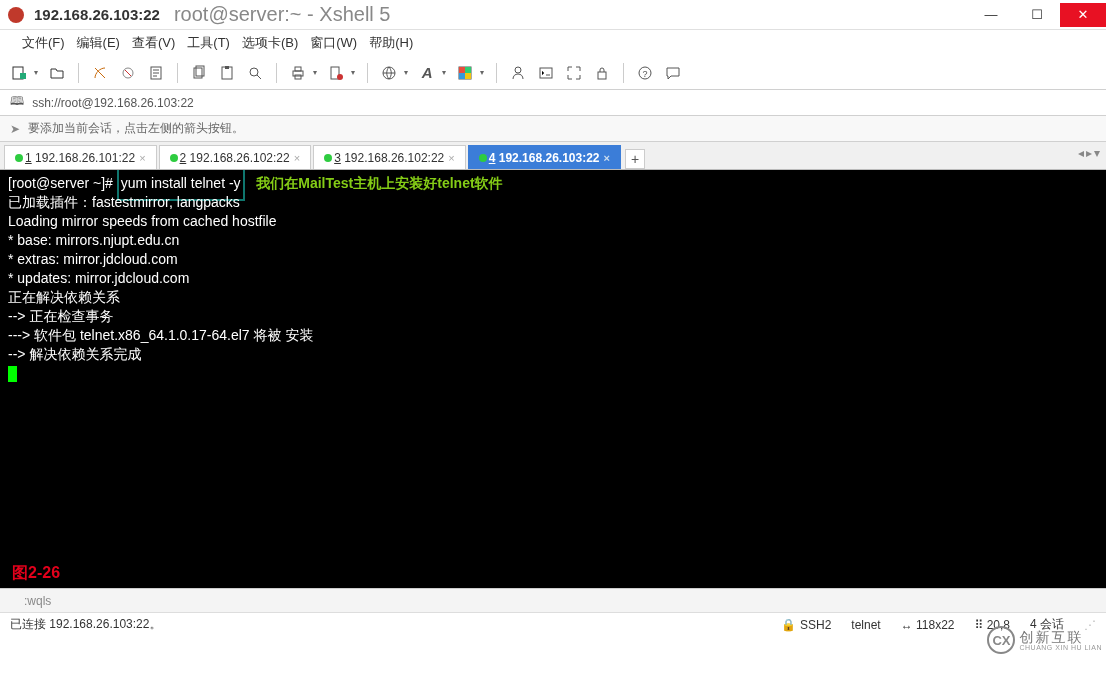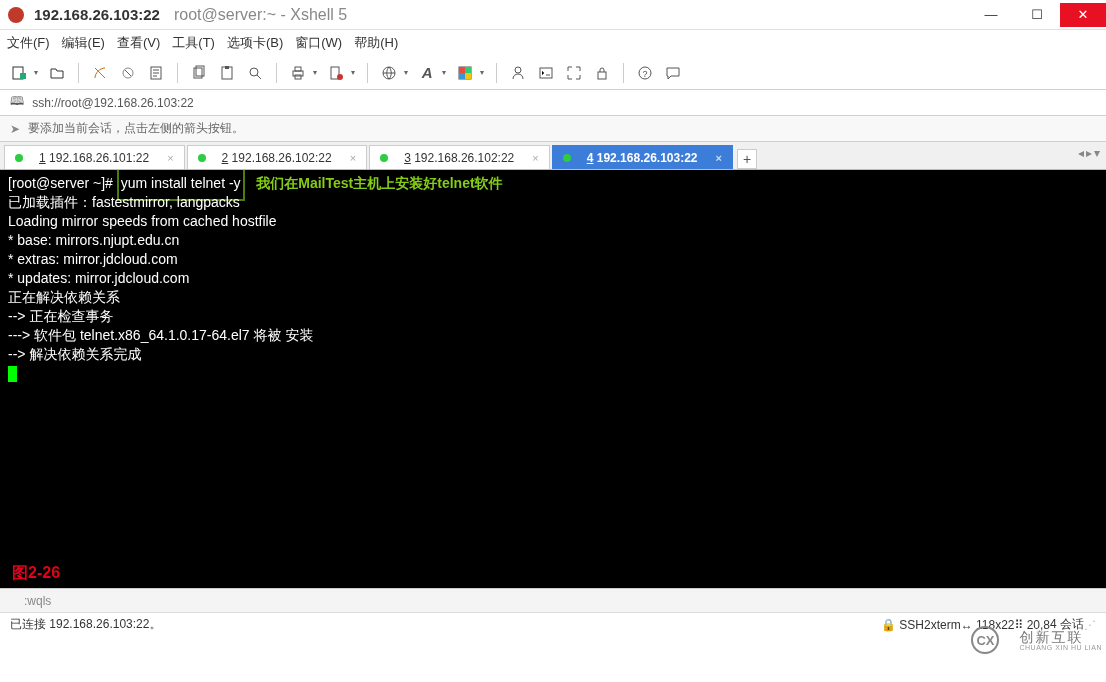--- a/index.html
+++ b/index.html
@@ -1,50 +1,50 @@
 <!DOCTYPE html>
 <html><head>
 <meta charset="utf-8">
 <style>
   * { margin:0; padding:0; box-sizing:border-box; font-family:"Microsoft YaHei","Segoe UI",Arial,sans-serif; }
   body { width:1106px; height:682px; background:#fff; font-size:12px; overflow:hidden; }
   .titlebar { height:30px; background:#fff; display:flex; align-items:center; padding:0 0 0 8px; border-bottom:1px solid #e0e0e0;}
   .app-icon { width:16px; height:16px; background:#c0392b; border-radius:50%; margin-right:10px; position:relative;}
   .title-text { font-weight:bold; font-size:15px; color:#333; margin-right:14px;}
-  .title-sub { color:#888; font-size:16px;}
+  .title-sub { color:#888; font-size:20px;}
   .winbtns { margin-left:auto; display:flex;}
   .winbtn { width:46px; height:24px; display:flex; align-items:center; justify-content:center; color:#333; font-size:13px;}
   .winbtn.close { background:#e81123; color:#fff;}
-  .menubar { height:26px; display:flex; align-items:center; padding:0 7px; gap:12px; color:#333; font-size:13px;}
+  .menubar { height:26px; display:flex; align-items:center; padding:0 22px; gap:12px; color:#333; font-size:13px;}
   .toolbar { height:34px; border-bottom:1px solid #d0d0d0; display:flex; align-items:center; padding:0 8px; gap:6px;}
   .tbtn { width:22px; height:22px; display:flex; align-items:center; justify-content:center; color:#555;}
   .tbtn svg { width:16px; height:16px;}
   .tsep { width:1px; height:20px; background:#ccc; margin:0 4px;}
   .drop { font-size:8px; color:#666; margin-left:-2px; margin-right:2px;}
   .addrbar { height:26px; border-bottom:1px solid #d0d0d0; display:flex; align-items:center; padding:0 10px; color:#555; font-size:12px; gap:8px;}
   .hintbar { height:26px; border-bottom:1px solid #d0d0d0; display:flex; align-items:center; padding:0 10px; color:#666; font-size:12px; gap:8px; background:#f8f8f8;}
   .arrow-icon { color:#888;}
   .tabbar { height:28px; background:#f0f0f0; display:flex; align-items:flex-end; padding:0 4px; border-bottom:1px solid #bbb; position:relative;}
-  .tab { height:24px; padding:0 10px; display:flex; align-items:center; gap:16px; background:#fff; border:1px solid #ccc; border-bottom:none; margin-right:2px; font-size:12px; color:#333;}
+  .tab { height:24px; padding:0 10px; display:flex; align-items:center; gap:2px; background:#fff; border:1px solid #ccc; border-bottom:none; margin-right:2px; font-size:12px; color:#333;}
   .tab.active { background:#3b7dd8; color:#fff; border-color:#3b7dd8; font-weight:bold;}
   .tab.active .tabclose { color:#cde;}
   .dot { width:8px; height:8px; background:#2ecc40; border-radius:50%;}
   .tabclose { color:#aaa; font-size:11px; margin-left:2px;}
   .tab u { text-decoration:underline;}
   .addtab { width:20px; height:20px; background:#fff; border:1px solid #ccc; display:flex; align-items:center; justify-content:center; color:#555; font-size:14px; margin-left:2px;}
   .tabnav { position:absolute; right:6px; top:4px; color:#888; display:flex; gap:2px; font-size:12px;}
   .terminal { background:#000; color:#fff; font-family:"Consolas","Courier New",monospace; font-size:14px; line-height:19px; padding:4px 8px; height:418px; overflow:hidden; position:relative;}
-  .red-box { border:2px solid #4d7c0f; padding:8px 2px;}
+  .red-box { border:2px solid #0f766e; padding:8px 2px;}
   .inline-red { color:#84cc16; font-weight:bold;}
   .cursor { display:inline-block; width:9px; height:16px; background:#00ff00; vertical-align:middle;}
   .fig-label { position:absolute; bottom:6px; left:12px; color:#e3001b; font-weight:bold; font-size:16px;}
   .inputbar { height:24px; background:#f4f4f4; color:#888; padding:0 24px; display:flex; align-items:center; border-top:1px solid #ccc;}
   .statusbar { height:24px; background:#fff; border-top:1px solid #ddd; display:flex; align-items:center; padding:6px 10px; font-size:12px; color:#333; gap:20px;}
-  .statusbar .right { margin-left:auto; display:flex; align-items:center;}
-  .watermark { position:absolute; right:4px; bottom:28px; display:flex; align-items:center; gap:20px; color:#888; font-size:13px;padding-left:13px;}
+  .statusbar .right { margin-left:auto; display:flex; gap:20px; align-items:center;}
+  .watermark { position:absolute; right:4px; bottom:28px; display:flex; align-items:center; gap:4px; color:#888; font-size:13px;padding-left:13px;}
   .wm-logo { width:28px; height:28px; border:2px solid #888; border-radius:50%; display:flex; align-items:center; justify-content:center; font-weight:bold; color:#888;}
   .wm-text { display:flex; flex-direction:column; line-height:1;}
   .wm-cn { font-size:14px; color:#777; letter-spacing:2px;}
   .wm-en { font-size:7px; color:#999; letter-spacing:0.5px;}
 </style>
 </head>
 <body>
 
 <div class="titlebar">
   <div class="app-icon"></div>
@@ -248,21 +248,21 @@
 </div>
 
 <div class="inputbar">
   <span>:wqls</span>
 </div>
 
 <div class="statusbar">
   <span>已连接 192.168.26.103:22。</span>
   <div class="right">
     <span>🔒 <span>SSH2</span></span>
-    <span>xterm</span>
+    <span>telnet</span>
     <span>↔ <span>118x22</span></span>
     <span>⠿ <span>20,8</span></span>
     <span>4 会话</span>
     <span style="color:#bbb;">⋰</span>
   </div>
 </div>
 
 <div class="watermark">
   <div class="wm-logo">CX</div>
   <div class="wm-text">

